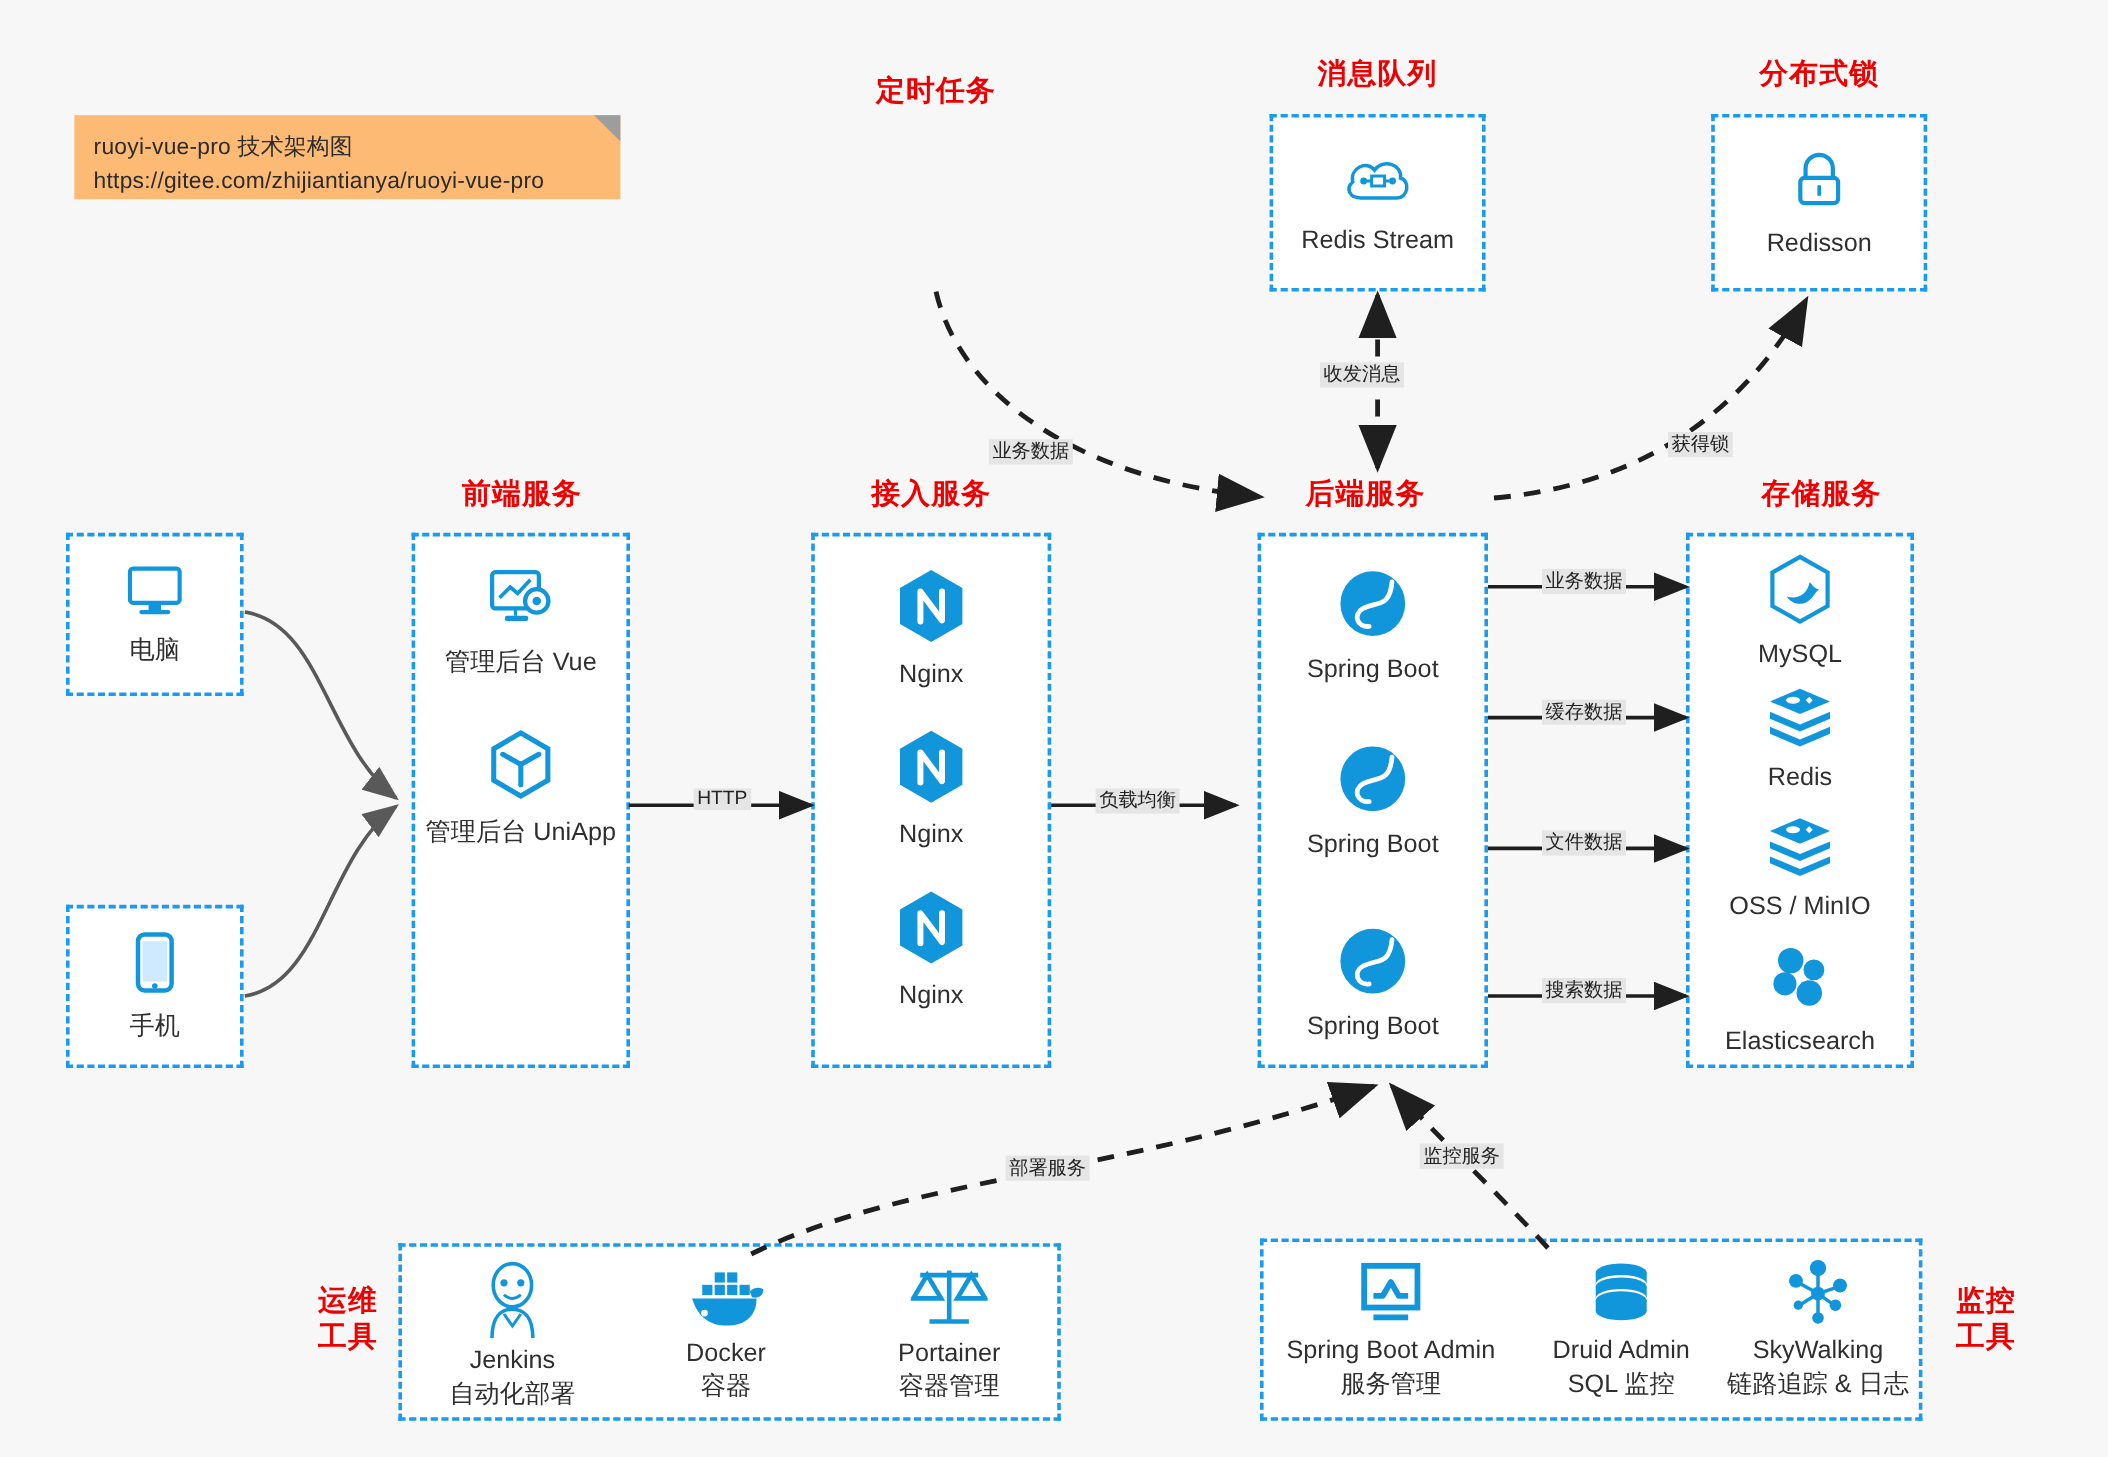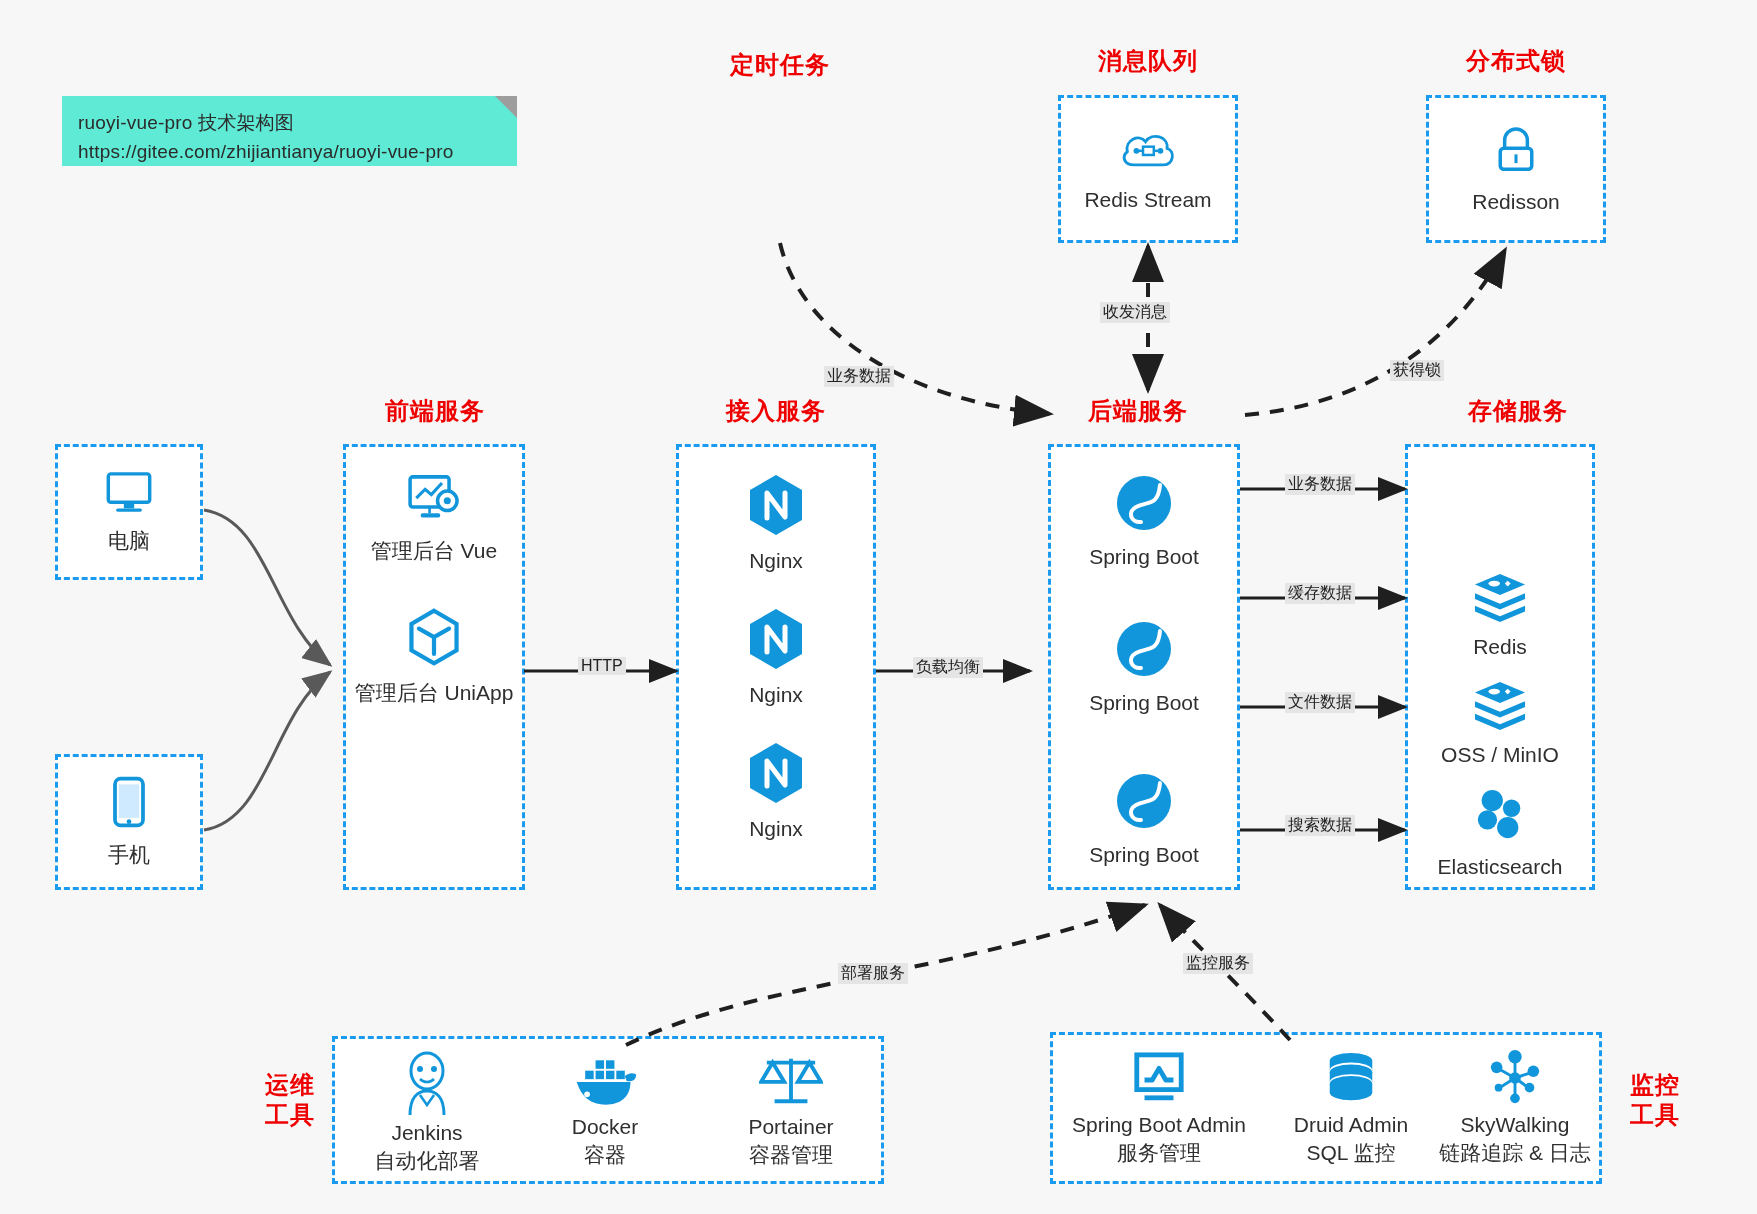--- a/index.html
+++ b/index.html
@@ -8,21 +8,21 @@
     background: #f7f7f7;
     font-family: "Liberation Sans", "DejaVu Sans", sans-serif;
     overflow: hidden;
   }
   #stage { position: relative; width: 1757px; height: 1214px; }
 
   
   .note {
     position: absolute; left: 62px; top: 96px;
     width: 455px; height: 70px;
-    background: #5eead4;
+    background: #fdba74;
     padding: 12px 16px 0 16px;
     font-size: 19px; color: #2b2b2b; line-height: 1.55;
     letter-spacing: .2px;
   }
   .note .fold {
     position: absolute; right: 0; top: 0;
     width: 0; height: 0;
     border-left: 22px solid transparent;
     border-top: 22px solid #9d9d9d;
   }
@@ -111,21 +111,21 @@
     <path d="M1148,256 L1148,246" fill="none" stroke="#1f1f1f" stroke-width="4" marker-end="url(#ah)"></path>
     <path d="M1148,372 L1148,390" fill="none" stroke="#1f1f1f" stroke-width="4" marker-end="url(#ah)"></path>
 
     <path d="M1245,415 C 1360,405 1450,350 1505,250" fill="none" stroke="#1f1f1f" stroke-width="4" stroke-dasharray="14 11" marker-end="url(#ah)"></path>
 
     <path d="M626,1045 C 760,980 930,980 1145,905" fill="none" stroke="#1f1f1f" stroke-width="4" stroke-dasharray="14 11" marker-end="url(#ah)"></path>
 
     <path d="M1290,1040 C 1230,975 1200,950 1160,905" fill="none" stroke="#1f1f1f" stroke-width="4" stroke-dasharray="14 11" marker-end="url(#ah)"></path>
   </svg>
 
-  <div class="gtitle" style="left:690px;top:49px;width:180px;">定时任务</div>
+  <div class="gtitle" style="left:690px;top:59px;width:180px;">定时任务</div>
 
   <div class="gtitle" style="left:1058px;top:45px;width:180px;">消息队列</div>
   <div class="gbox" style="left:1058px;top:95px;width:180px;height:148px;">
     <div class="node" style="top:26px;">
       <span class="ico">
         <svg width="58" height="52" viewBox="0 0 70 60">
           <path d="M18 48 C 6 48 3 38 10 32 C 7 18 24 10 32 20 C 40 8 60 14 58 28 C 68 31 66 48 54 48 Z" fill="none" stroke="#1296db" stroke-width="3.5"></path>
           <rect x="29" y="26" width="13" height="10" fill="none" stroke="#1296db" stroke-width="3"></rect>
           <circle cx="21" cy="31" r="3.5" fill="#1296db"></circle>
             <circle cx="50" cy="31" r="3.5" fill="#1296db"></circle>
@@ -260,20 +260,29 @@
             <circle cx="30" cy="30" r="27" fill="#1296db"></circle>
             <path d="M46 12 C 44 34 33 28 22 34 C 13 39 17 50 27 49" fill="none" stroke="#fff" stroke-width="4" stroke-linecap="round"></path>
           </svg>
       </span>
       <span class="lbl">Spring Boot</span>
     </div>
   </div>
 
   <div class="gtitle" style="left:1428px;top:395px;width:180px;">存储服务</div>
   <div class="gbox" style="left:1405px;top:444px;width:190px;height:446px;">
+    <div class="node" style="top:14px;">
+      <span class="ico">
+        <svg width="56" height="60" viewBox="0 0 56 60">
+            <path d="M28 3 L51 16 L51 44 L28 57 L5 44 L5 16 Z" fill="none" stroke="#1296db" stroke-width="3.5"></path>
+            <path d="M17 36 C 25 39 34 35 36 24 C 40 29 42 30 44 30 C 40 33 39 38 33 41 C 27 44 20 41 17 36 Z" fill="#1296db"></path>
+          </svg>
+      </span>
+      <span class="lbl">MySQL</span>
+    </div>
     <div class="node" style="top:232px;">
       <span class="ico">
         <svg width="58" height="52" viewBox="0 0 60 54">
           <path d="M30 3 L56 14 L30 25 L4 14 Z" fill="#1296db"></path>
           <path d="M4 23 L30 34 L56 23 L56 29 L30 40 L4 29 Z" fill="#1296db"></path>
           <path d="M4 36 L30 47 L56 36 L56 42 L30 53 L4 42 Z" fill="#1296db"></path>
           <ellipse cx="24" cy="13" rx="6" ry="3" fill="#fff"></ellipse>
           <path d="M38 10 l3 3 -3 3 -3 -3 Z" fill="#fff"></path>
         </svg>
       </span>

